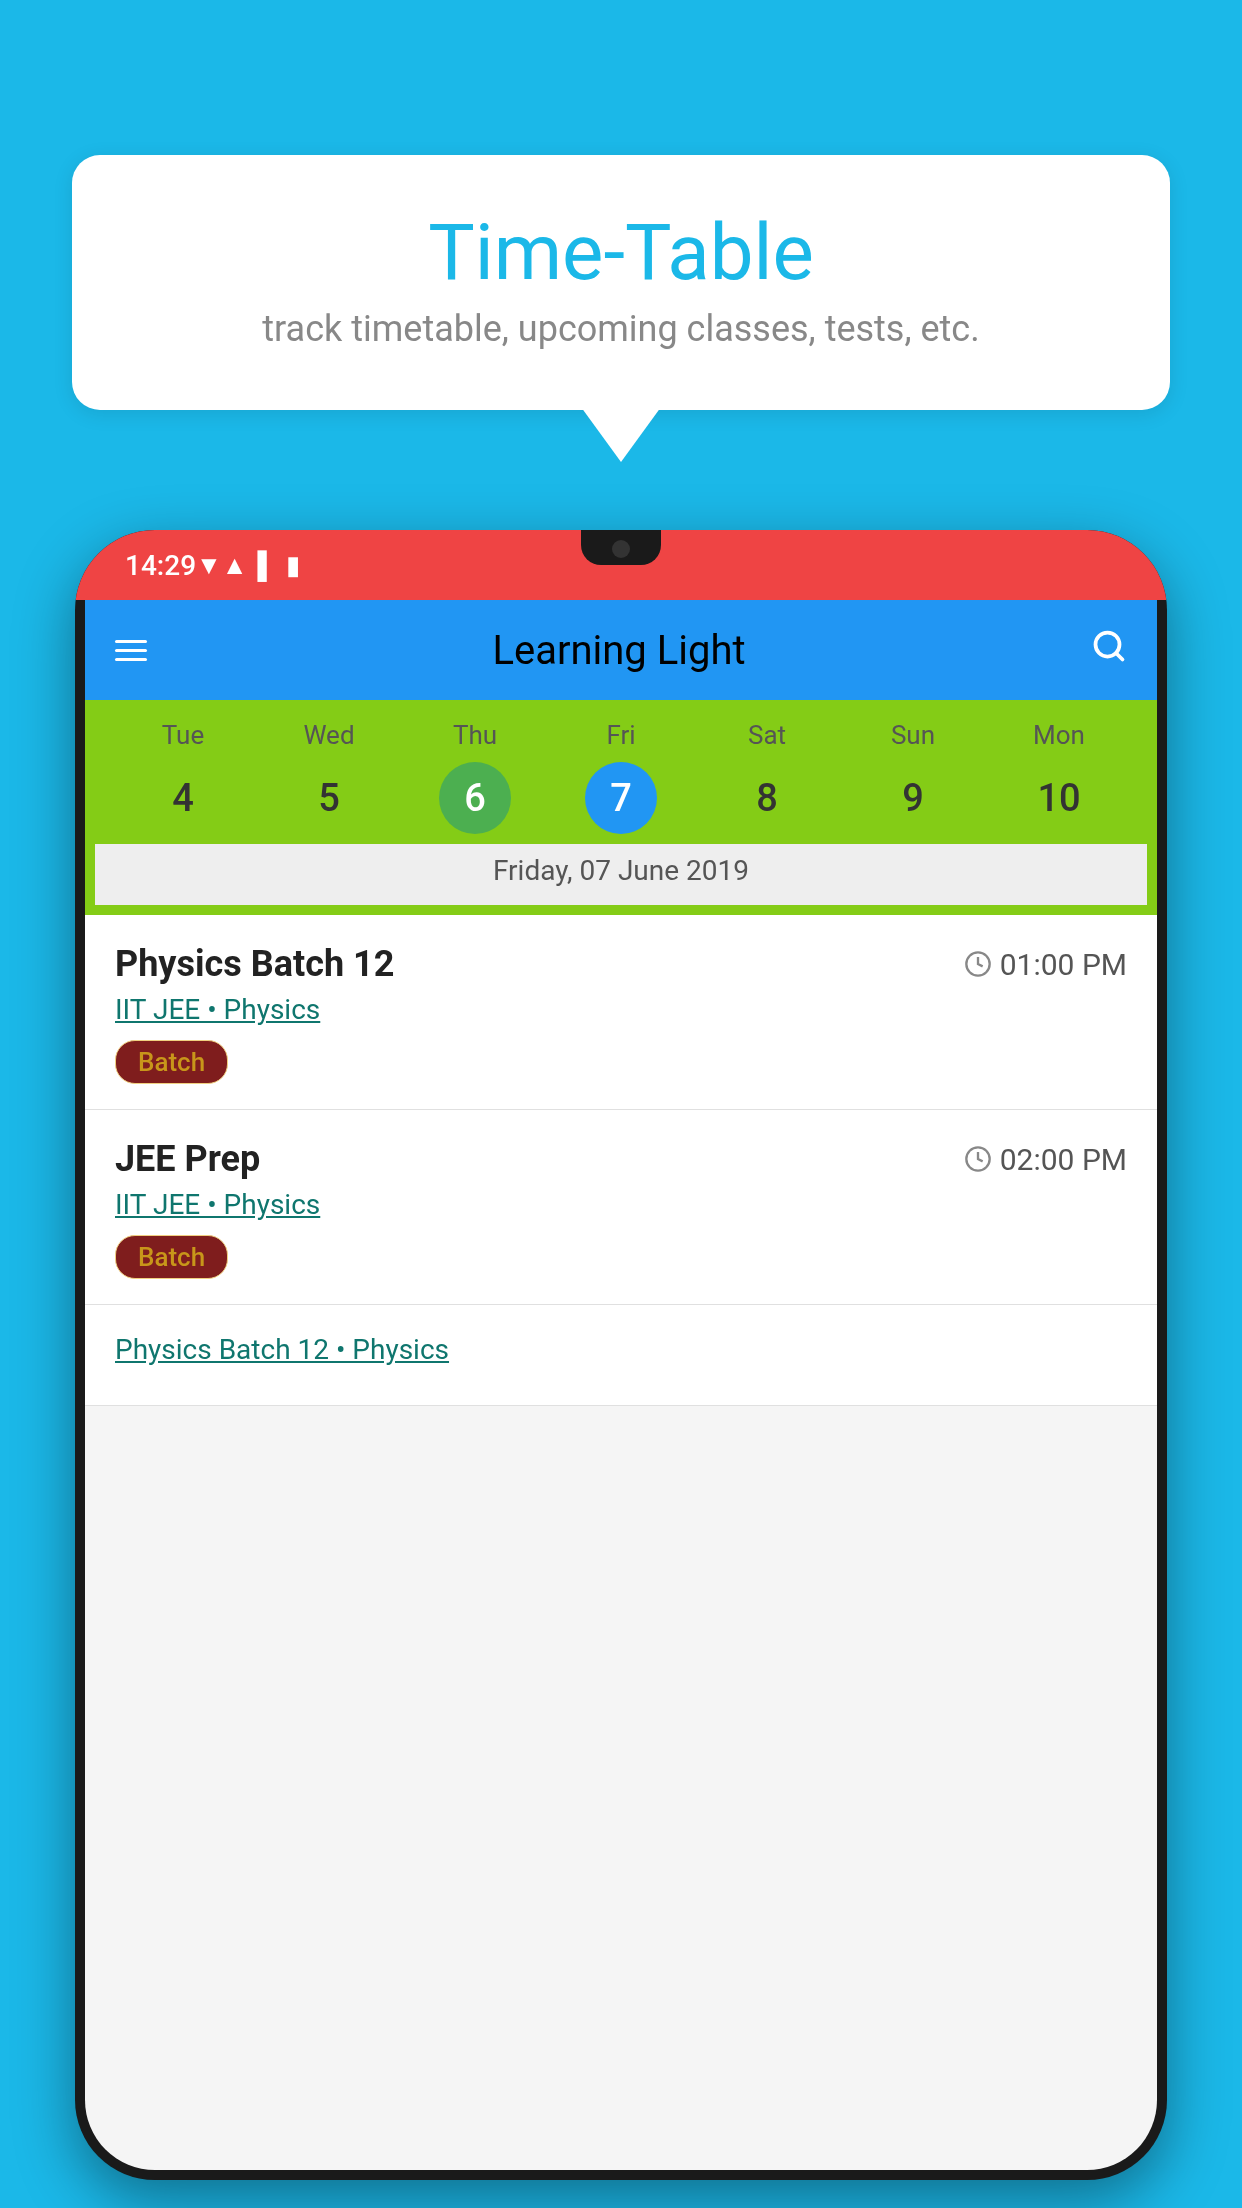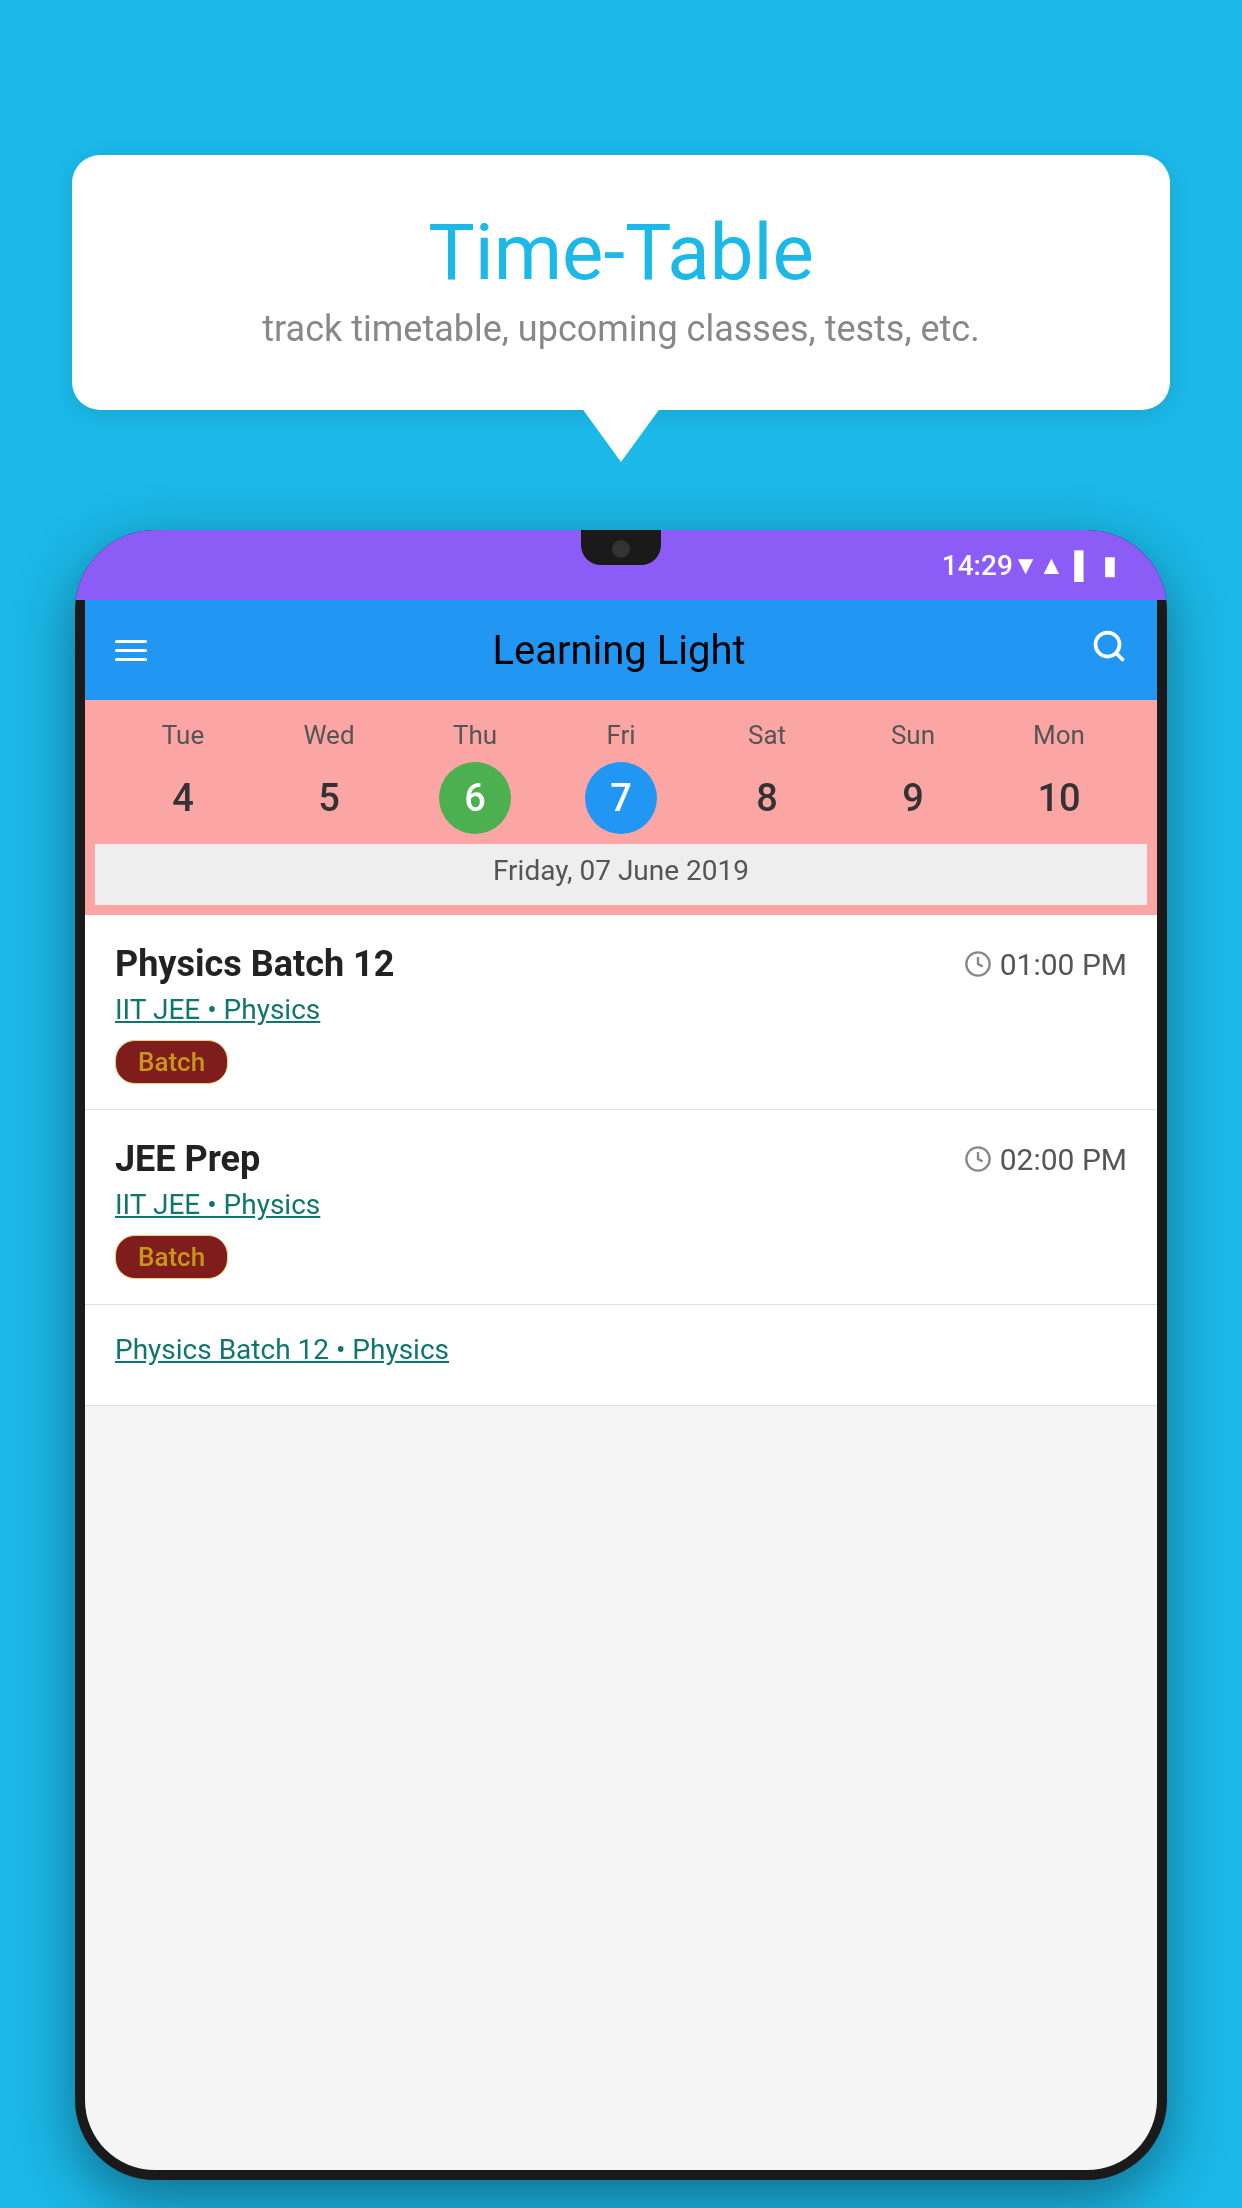--- a/index.html
+++ b/index.html
@@ -67,24 +67,24 @@
       box-shadow: 0 20px 60px rgba(0,0,0,0.4);
     }
 
     
     .phone-top-bar {
       position: absolute;
       top: 0;
       left: 0;
       right: 0;
       height: 70px;
-      background: #8b5cf6;
-      display: flex;
-      align-items: center;
-      justify-content: flex-end;
+      background: #ef4444;
+      display: flex;
+      align-items: center;
+      justify-content: flex-start;
       padding: 0 50px;
       z-index: 10;
     }
 
     .status-time {
       color: white;
       font-size: 28px;
       font-weight: 500;
     }
 
@@ -157,21 +157,21 @@
       text-align: center;
     }
 
     .search-icon-wrap {
       color: white;
       font-size: 36px;
     }
 
     
     .calendar-strip {
-      background: #fca5a5;
+      background: #84cc16;
       padding: 20px 10px 10px;
     }
 
     .days-row {
       display: flex;
       justify-content: space-around;
       padding: 0 15px;
       margin-bottom: 10px;
     }
 

